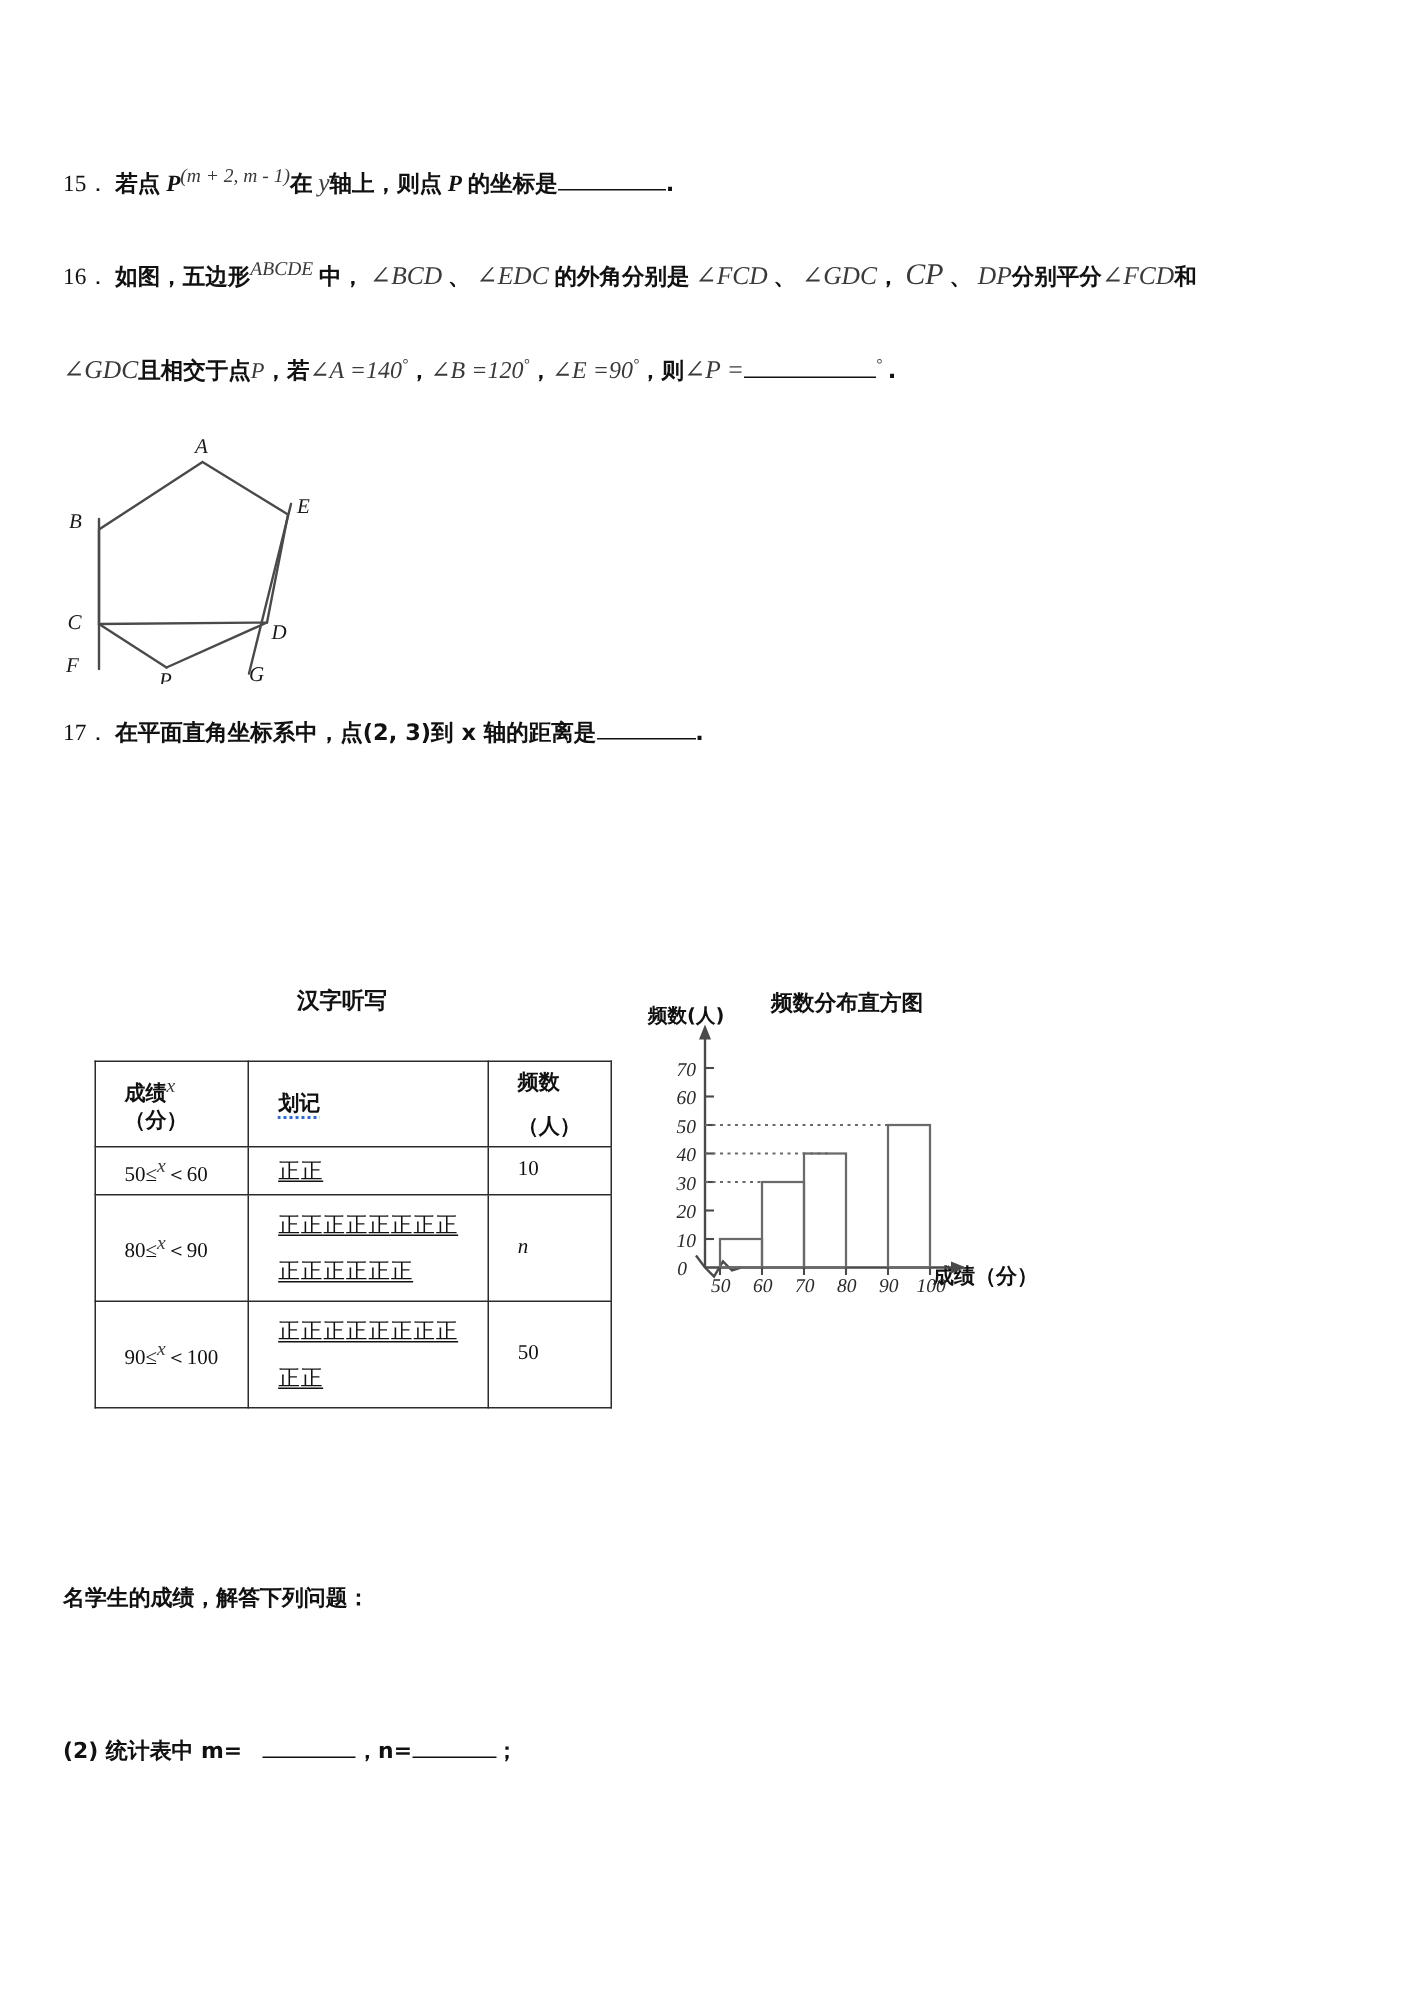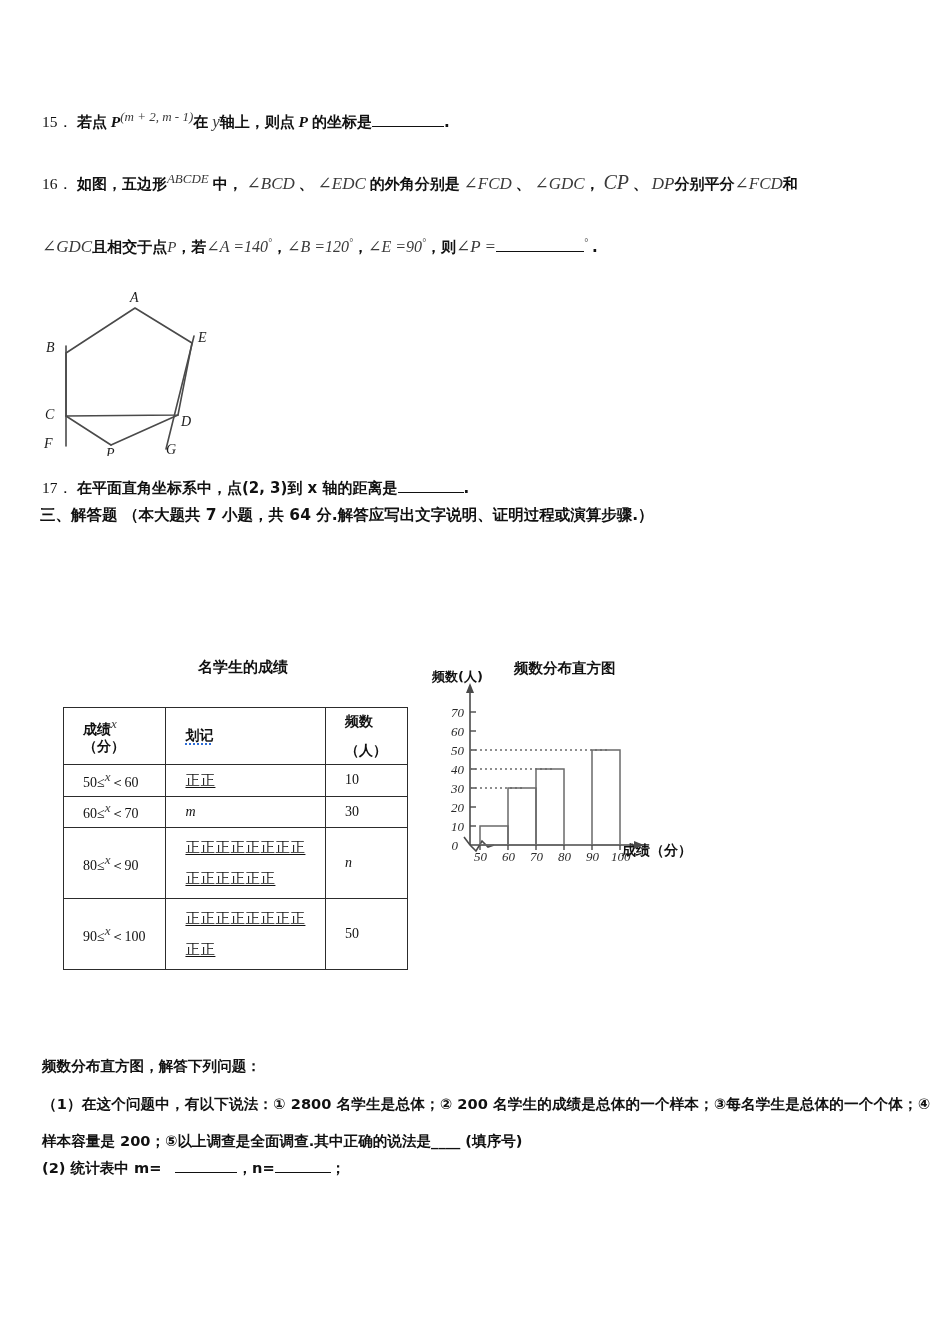--- a/index.html
+++ b/index.html
@@ -256,24 +256,23 @@
       <text class="fig-label" x="148" y="168">G</text>
       <text class="fig-label" x="88" y="172">P</text>
     </svg>
   </div>
 
   <div class="qline" style="left:42px; top:479px;">
     <span class="qnum">17．</span>
     <span class="cn">在平面直角坐标系中，点(2, 3)到 x 轴的距离是</span><span class="blank" style="width:66px;"></span><span class="cn">.</span>
   </div>
 
-  <div class="section-head">三、解答题 （本大题共 7 小题，共 64 分.解答应写出文字说明、证明过程或演算步骤.）</div>
-
-
-  <div class="tbl-title">名学生的成绩</div>
+
+
+  <div class="tbl-title">汉字听写</div>
 
   <table class="freq">
     <tbody>
         <tr>
       <th class="col-a" style="height:48px;">
         <span class="hdr-cn">成绩</span><span class="sup">x</span><span class="hdr-cn">（分）</span>
       </th>
       <th class="col-b">
         <span class="hdr-cn squiggle">划记</span>
       </th>
@@ -288,31 +287,20 @@
         <span class="rng"><span>50</span>≤<span class="sup">x</span>＜<span>60</span></span>
       </td>
       <td>
         <span class="tally">正正</span>
       </td>
       <td>
         <span class="num">10</span>
       </td>
     </tr>
 
-    <tr>
-      <td>
-        <span class="rng"><span>60</span>≤<span class="sup">x</span>＜<span>70</span></span>
-      </td>
-      <td>
-        <span class="ital">m</span>
-      </td>
-      <td>
-        <span class="num">30</span>
-      </td>
-    </tr>
 
 
     <tr>
       <td style="height:62px;">
         <span class="rng"><span>80</span>≤<span class="sup">x</span>＜<span>90</span></span>
       </td>
       <td>
         <span class="tally">正正正正正正正正</span>
         <span class="tally tally-line2">正正正正正正</span>
       </td>
@@ -397,25 +385,22 @@
       <text class="axnum" x="50" y="206">50</text>
       <text class="axnum" x="78" y="206">60</text>
       <text class="axnum" x="106" y="206">70</text>
       <text class="axnum" x="134" y="206">80</text>
       <text class="axnum" x="162" y="206">90</text>
       <text class="axnum" x="187" y="206">100</text>
     </svg>
   </div>
 
   <div class="para" style="left:42px; top:1055px; width:886px; line-height:22px;">
-    <span>频数分布直方图，解答下列问题：</span>
-  </div>
-
-  <div class="para" style="left:42px; top:1085px; width:888px; line-height:37px;">
-    <span>（1）在这个问题中，有以下说法：① 2800 名学生是总体；② 200 名学生的成绩是总体的一个样本；③每名学生是总体的一个个体；④样本容量是 200；⑤以上调查是全面调查.其中正确的说法是____ (填序号)</span>
-  </div>
+    <span>名学生的成绩，解答下列问题：</span>
+  </div>
+
 
   <div class="para" style="left:42px; top:1157px; width:500px; line-height:22px;">
     <span>(2) 统计表中 m=</span><span class="blank" style="width:62px; margin-left:14px;"></span><span>，n=</span><span class="blank" style="width:56px;"></span><span>；</span>
   </div>
 
 
 </div>
 
 </body></html>

